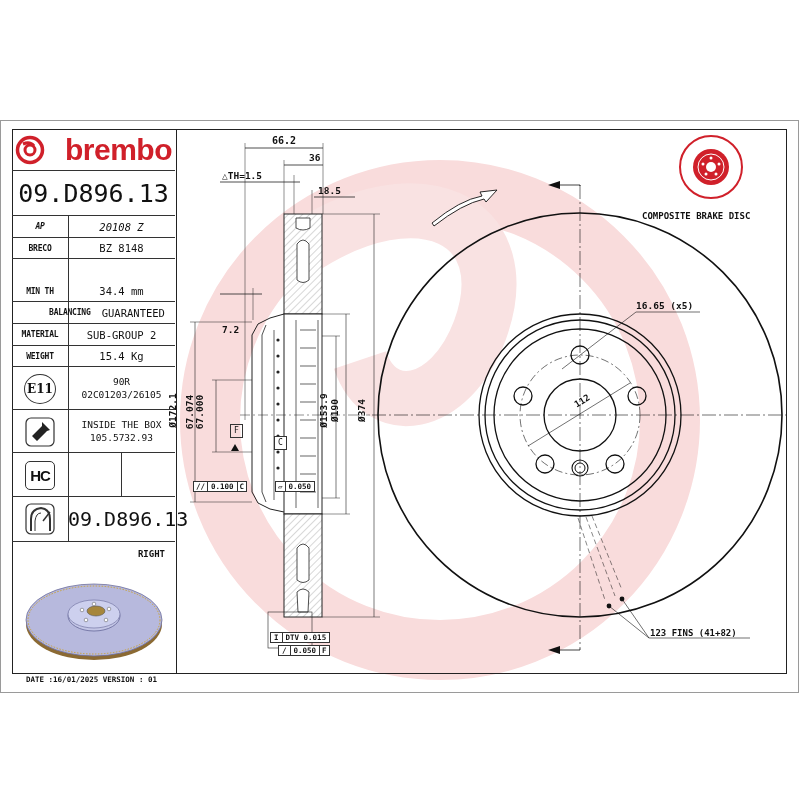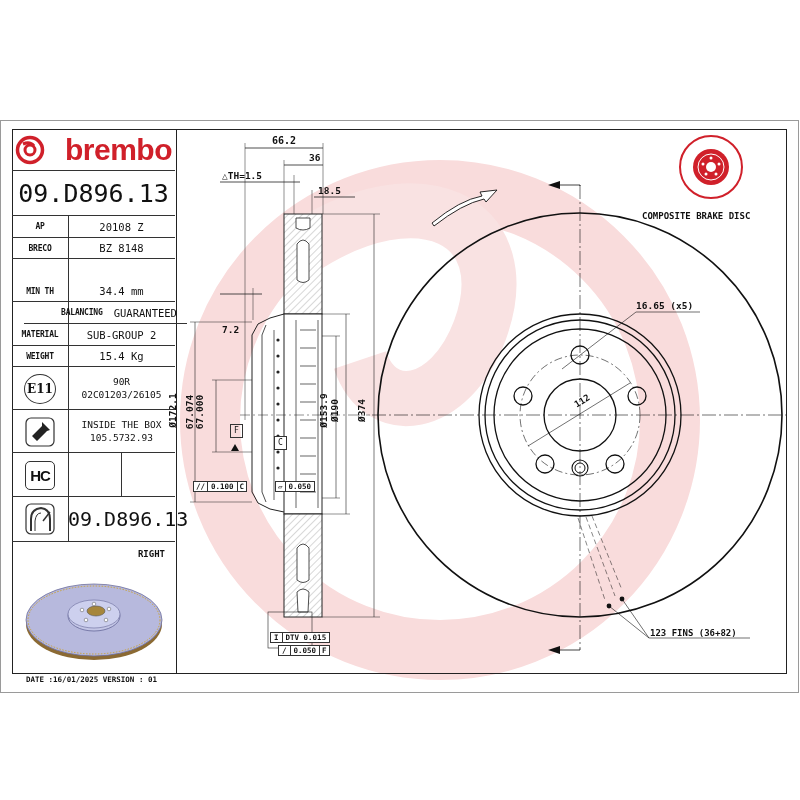--- a/index.html
+++ b/index.html
@@ -202,54 +202,54 @@
     <span style="padding:0 3px;">DTV 0.015</span>
   </div>
   <div style="position:absolute;left:278px;top:645px;display:flex;border:1px solid #333;font-size:7.5px;font-weight:bold;background:#fff;">
     <span style="padding:0 3px;border-right:1px solid #333;">/</span>
     <span style="padding:0 3px;border-right:1px solid #333;">0.050</span>
     <span style="padding:0 2px;">F</span>
   </div>
 
   <span style="position:absolute;left:636px;top:300px;font-size:9.5px;font-weight:bold;white-space:pre;">16.65 (x5)</span>
   <span style="position:absolute;left:574px;top:396px;font-size:9px;font-weight:bold;transform:rotate(-32deg);">112</span>
-  <span style="position:absolute;left:650px;top:628px;font-size:9px;font-weight:bold;">123 FINS (36+82)</span>
+  <span style="position:absolute;left:650px;top:628px;font-size:9px;font-weight:bold;">123 FINS (41+82)</span>
   <span style="position:absolute;left:642px;top:211px;font-size:9px;font-weight:bold;">COMPOSITE BRAKE DISC</span>
 </div>
 
 <div class="inner-frame"></div>
 
 <div class="left-col">
   <div class="cell" style="left:0;top:0;width:163px;height:42px;gap:16px;">
     <svg width="30" height="30" viewBox="0 0 30 30" style="margin-right:4px;">
       <circle cx="15" cy="15" r="12.5" fill="none" stroke="#d0202a" stroke-width="3.5"></circle>
       <circle cx="15" cy="15" r="5" fill="none" stroke="#d0202a" stroke-width="3"></circle>
       <path d="M 8 9 Q 15 6 19 11" fill="none" stroke="#d0202a" stroke-width="3"></path>
     </svg>
     <span class="brand">brembo</span>
   </div>
   <div class="cell" style="left:0;top:42px;width:163px;height:45px;">
     <span class="pn">09.D896.13</span>
   </div>
 
   <div style="position:absolute;left:0;top:87px;width:163px;height:151px;">
     <div class="vline" style="left:56px;"></div>
-    <div class="cell" style="left:0;top:0;width:163px;height:22px;">
+    <div class="cell" style="left:0;top:0;width:163px;height:22px;font-style:italic;">
         <span class="lbl" style="width:56px;">AP</span>
         <span class="val" style="width:107px;">20108 Z</span>
       </div>
     <div class="cell" style="left:0;top:22px;width:163px;height:21px;">
         <span class="lbl" style="width:56px;">BRECO</span>
         <span class="val" style="width:107px;">BZ 8148</span>
       </div>
     <div class="cell" style="left:0;top:65px;width:163px;height:21px;">
         <span class="lbl" style="width:56px;">MIN TH</span>
         <span class="val" style="width:107px;">34.4 mm</span>
       </div>
-    <div class="cell" style="left:12px;top:86px;width:163px;height:22px;padding-left:36px;">
+    <div class="cell" style="left:0;top:86px;width:163px;height:22px;padding-left:36px;">
         <span class="lbl" style="width:56px;">BALANCING</span>
         <span class="val" style="width:107px;">GUARANTEED</span>
       </div>
     <div class="cell" style="left:0;top:108px;width:163px;height:22px;">
         <span class="lbl" style="width:56px;">MATERIAL</span>
         <span class="val" style="width:107px;">SUB-GROUP 2</span>
       </div>
     <div class="cell" style="left:0;top:130px;width:163px;height:21px;">
         <span class="lbl" style="width:56px;">WEIGHT</span>
         <span class="val" style="width:107px;">15.4 Kg</span>

